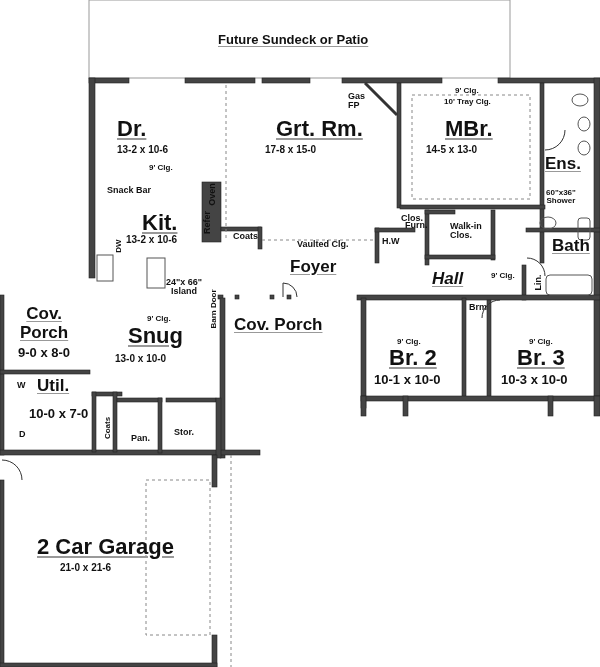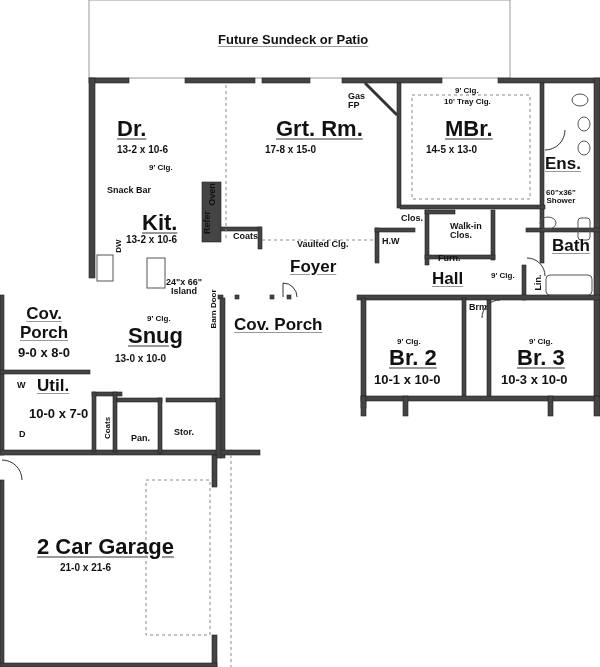--- a/index.html
+++ b/index.html
@@ -148,25 +148,25 @@
 <div class="lbl dim" style="left:126px;top:235px;">13-2 x 10-6</div>
 <div class="lbl tiny rot" style="left:112px;top:242px;">DW</div>
 <div class="lbl small" style="left:166px;top:278px;white-space:pre;">24"x 66"
 Island</div>
 
 <div class="lbl small" style="left:297px;top:240px;">Vaulted Clg.</div>
 <div class="lbl title med" style="left:290px;top:258px;">Foyer</div>
 
 <div class="lbl small" style="left:401px;top:214px;">Clos.</div>
 <div class="lbl small" style="left:382px;top:237px;">H.W</div>
-<div class="lbl small" style="left:405px;top:254px;margin-left:33px;">Furn.</div>
+<div class="lbl small" style="left:405px;top:221px;">Furn.</div>
 <div class="lbl small" style="left:450px;top:222px;white-space:pre;text-align:left;">Walk-in
 Clos.</div>
 
-<div class="lbl title med" style="left:432px;top:270px;">Hall</div>
+<div class="lbl title med" style="left:432px;top:270px;font-style:italic;">Hall</div>
 <div class="lbl tiny" style="left:491px;top:272px;">9' Clg.</div>
 <div class="lbl small rot" style="left:530px;top:278px;">Lin.</div>
 <div class="lbl title med" style="left:552px;top:237px;">Bath</div>
 <div class="lbl small" style="left:469px;top:303px;text-align:right;">Brm</div>
 
 <div class="lbl title med" style="left:234px;top:316px;">Cov. Porch</div>
 <div class="lbl tiny rot" style="left:194px;top:305px;">Barn Door</div>
 
 <div class="lbl title med" style="left:20px;top:305px;white-space:pre;line-height:1.1;">Cov.
 Porch</div>

